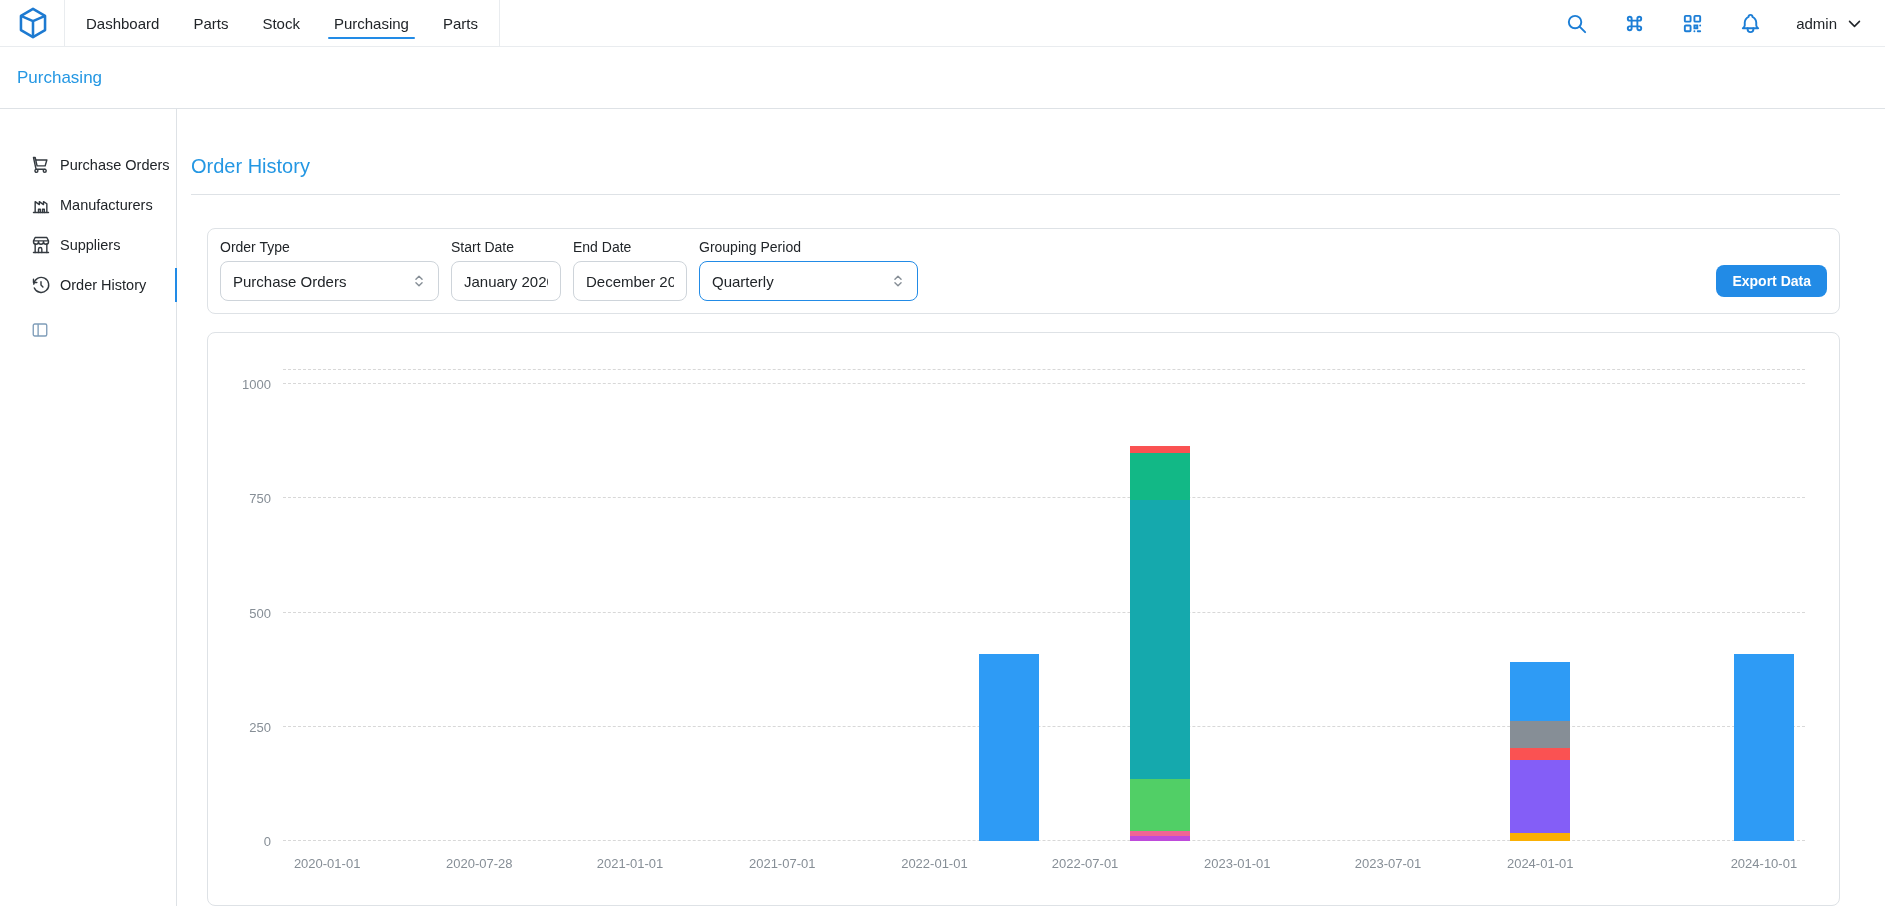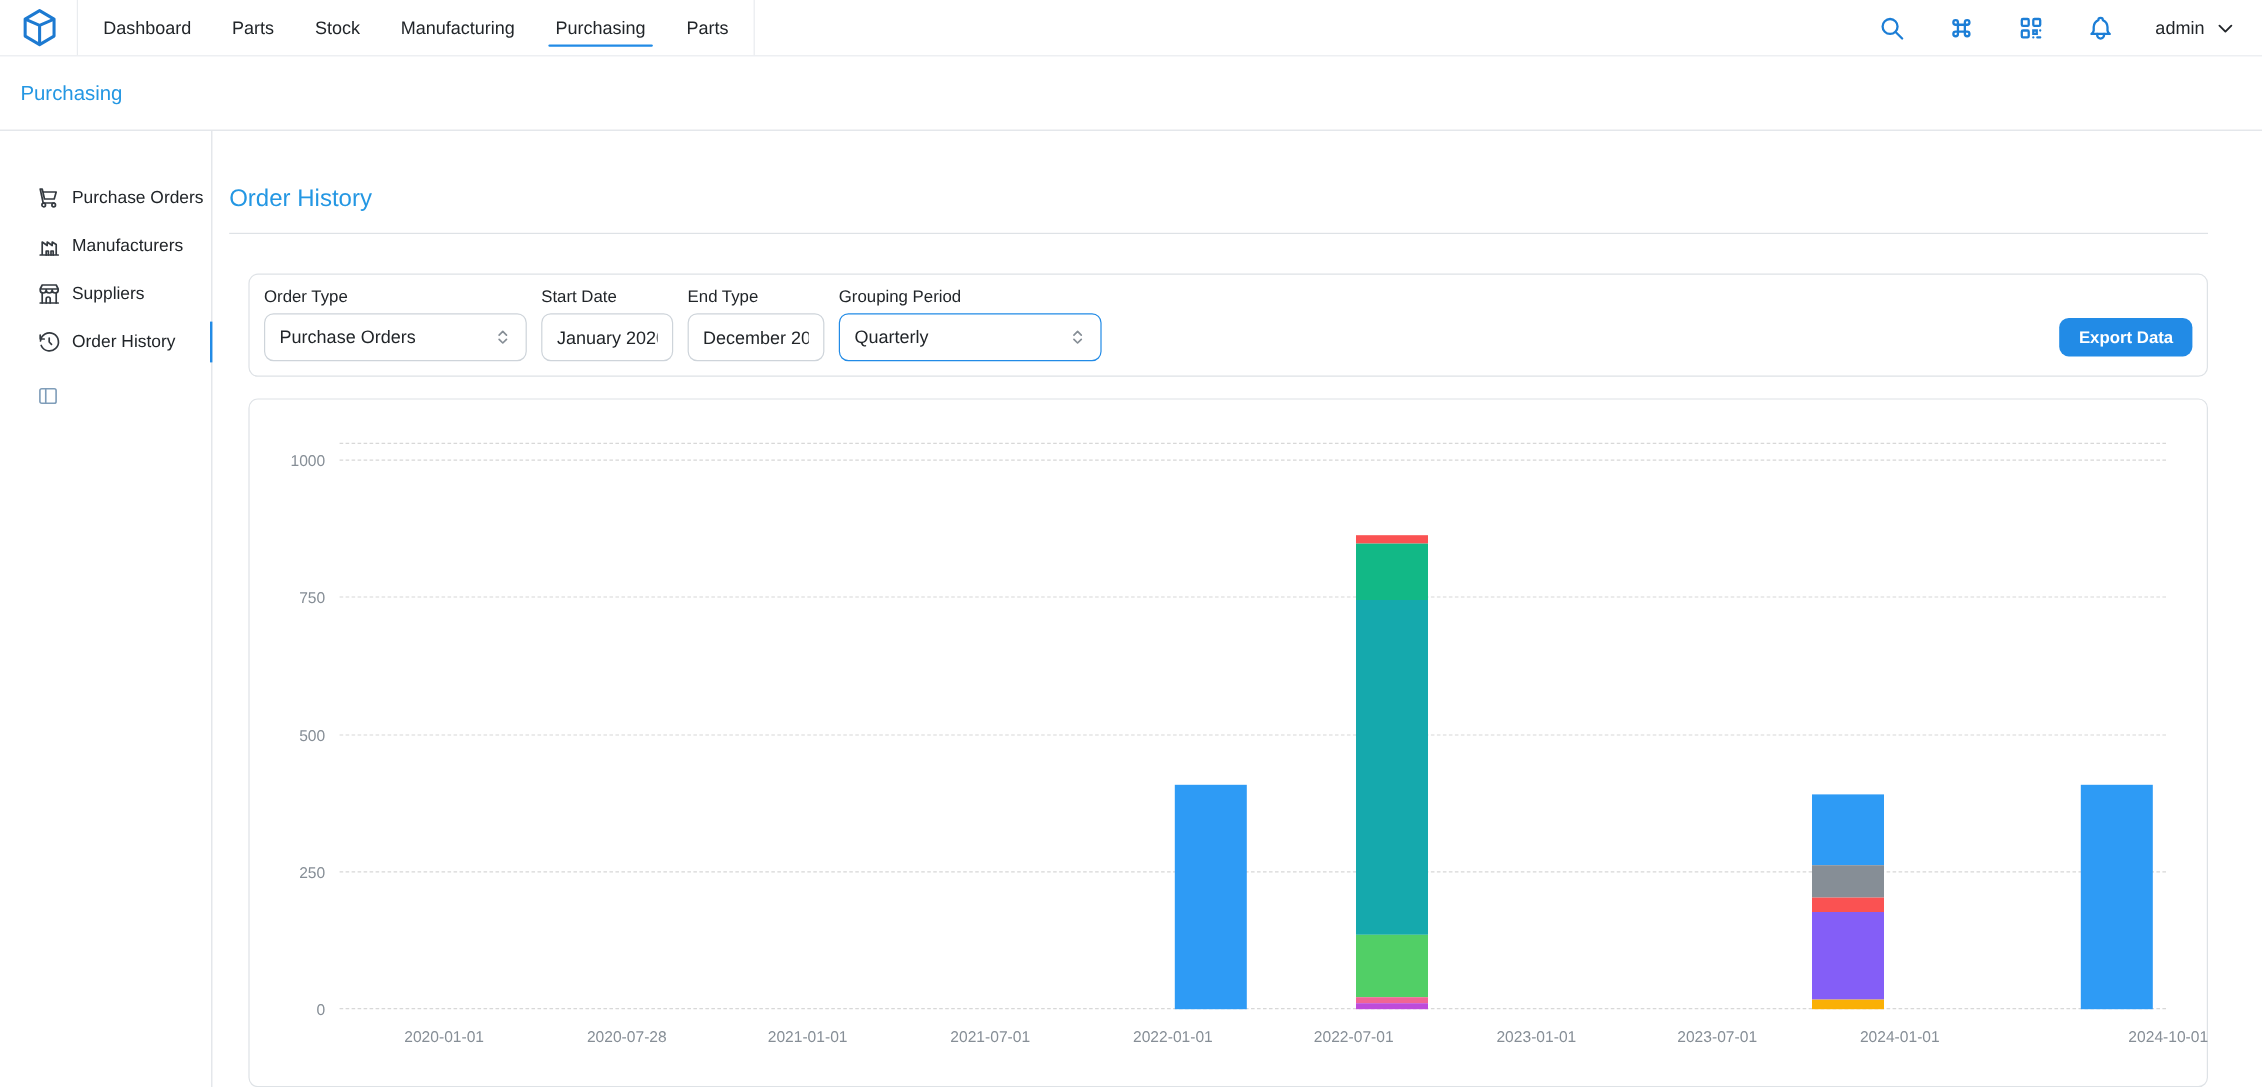--- a/index.html
+++ b/index.html
@@ -70,40 +70,39 @@
 
   
   .chart-card { margin:18px 0 0 16px; border:1px solid #dee2e6; border-radius:8px;
     padding:20px 20px 22px; }
   .chart-plot { position:relative; margin:16px 14px 42px 55px; height:472px; }
   .gridline { position:absolute; left:0; right:0; height:0;
     border-top:1px dashed #d8d8d8; }
   .y-label { position:absolute; right:calc(100% + 12px); transform:translateY(50%);
     font-size:13px; color:#868e96; }
   .x-label { position:absolute; top:calc(100% + 15px); transform:translateX(-50%);
-    font-size:13px; color:#868e96; white-space:nowrap;margin-left:43px; }
+    font-size:13px; color:#868e96; white-space:nowrap; }
   .bar { position:absolute; bottom:0; width:60px; transform:translateX(-50%);
     display:flex; flex-direction:column-reverse; cursor:pointer; }
   .seg { width:100%; }
 </style>
 </head>
 <body>
 
 <header class="navbar">
   <div class="logo-wrap">
     <svg viewBox="0 0 24 24" fill="none" stroke="currentColor" stroke-width="1.8" stroke-linejoin="round">
       <path d="M12 2l8.5 5v10L12 22l-8.5-5V7z"></path>
       <path d="M12 10.7L3.5 7M12 10.7l8.5-3.7M12 10.7V22"></path>
     </svg>
   </div>
   <nav class="tabs">
     <div class="tab">Dashboard</div>
     <div class="tab">Parts</div>
     <div class="tab">Stock</div>
-    <div class="tab">Manufacturing</div>
     <div class="tab active">Purchasing</div>
     <div class="tab">Parts</div>
   </nav>
   <div class="nav-right">
     <span class="icon-btn">
       <svg viewBox="0 0 24 24" fill="none" stroke="currentColor" stroke-width="2" stroke-linecap="round">
         <circle cx="10.5" cy="10.5" r="6.5"></circle>
           <path d="M15.5 15.5L21 21"></path>
       </svg>
     </span>
@@ -195,21 +194,21 @@
               <path d="M4.5 6l3.5-3.5L11.5 6M4.5 10l3.5 3.5L11.5 10"></path>
             </svg>
           </span>
         </div>
       </div>
       <div class="field">
         <span class="field-label">Start Date</span>
         <input class="control w-start" value="January 2020" style="">
       </div>
       <div class="field">
-        <span class="field-label">End Type</span>
+        <span class="field-label">End Date</span>
         <input class="control w-end" value="December 2024" style="">
       </div>
       <div class="field">
         <span class="field-label">Grouping Period</span>
         <div class="control select w-grouping focused">
           <span class="select-value">Quarterly</span>
           <span class="chev">
             <svg viewBox="0 0 16 16" fill="none" stroke="currentColor" stroke-width="1.6" stroke-linecap="round" stroke-linejoin="round">
               <path d="M4.5 6l3.5-3.5L11.5 6M4.5 10l3.5 3.5L11.5 10"></path>
             </svg>

